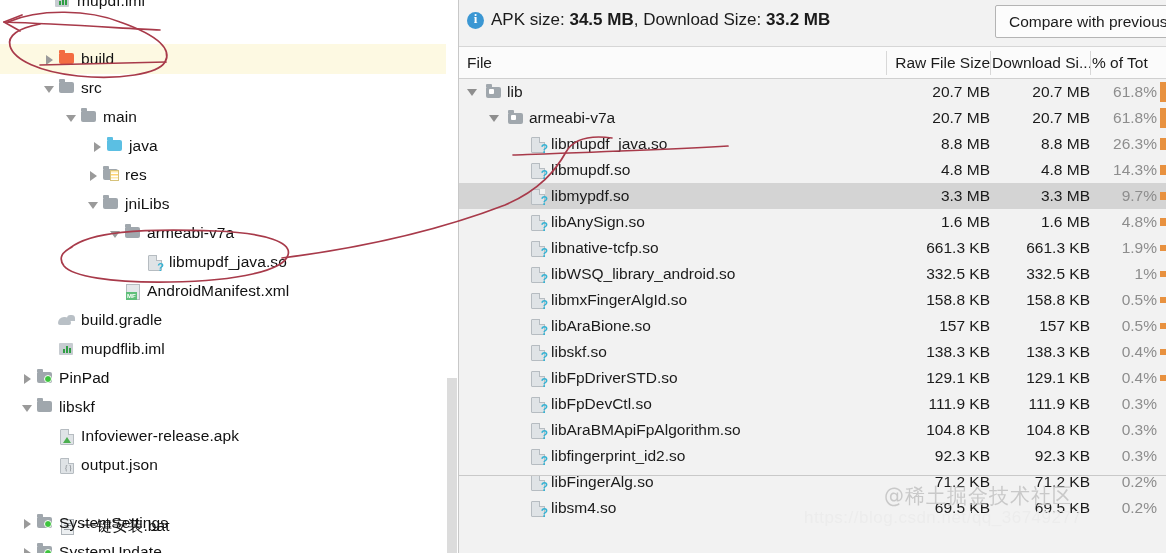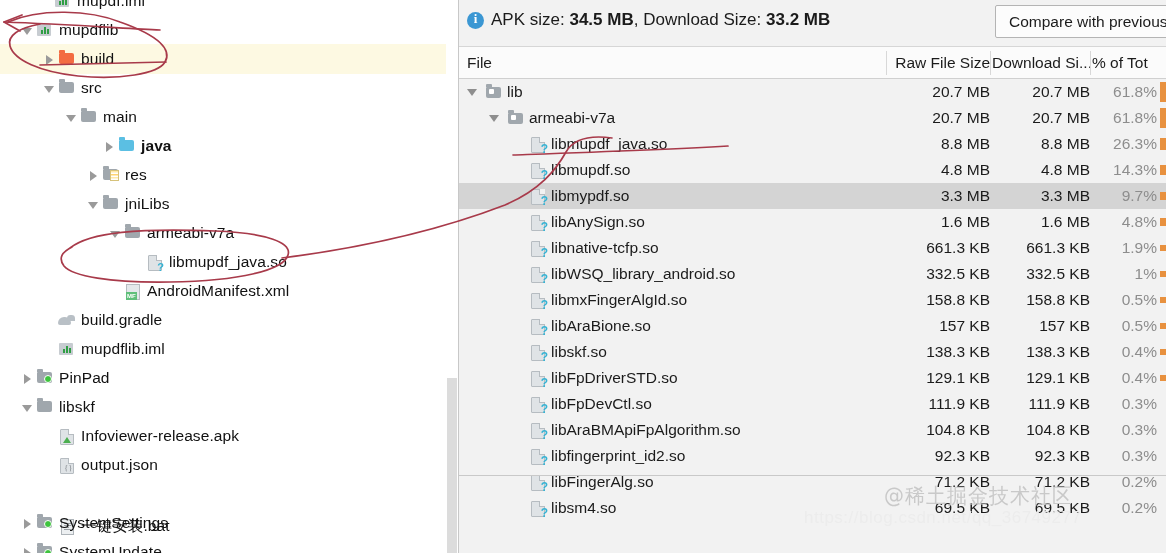--- a/index.html
+++ b/index.html
@@ -132,27 +132,20 @@
 <body>
 
 <div id="project-tree">
     <div class="trow" style="position: absolute; left: 0px; top: -14px; width: 446px; padding-left: 40px; box-sizing: border-box;">
       <span class="arrow none"></span>
       <span class="ico">
         <span class="ic-iml"></span>
       </span>
       <span class="label">mupdf.iml</span>
     </div>
-    <div class="trow" style="position: absolute; left: 0px; top: 15px; width: 446px; padding-left: 22px; box-sizing: border-box;">
-      <span class="arrow down"></span>
-      <span class="ico">
-        <span class="ic-iml"></span>
-      </span>
-      <span class="label">mupdflib</span>
-    </div>
     <div class="trow excluded" style="position: absolute; left: 0px; top: 44px; width: 446px; padding-left: 44px; box-sizing: border-box;">
       <span class="arrow right"></span>
       <span class="ico">
         <span class="ic-folder orange"></span>
       </span>
       <span class="label">build</span>
     </div>
     <div class="trow" style="position: absolute; left: 0px; top: 73px; width: 446px; padding-left: 44px; box-sizing: border-box;">
       <span class="arrow down"></span>
       <span class="ico">
@@ -160,21 +153,21 @@
       </span>
       <span class="label">src</span>
     </div>
     <div class="trow" style="position: absolute; left: 0px; top: 102px; width: 446px; padding-left: 66px; box-sizing: border-box;">
       <span class="arrow down"></span>
       <span class="ico">
         <span class="ic-folder"></span>
       </span>
       <span class="label">main</span>
     </div>
-    <div class="trow" style="position: absolute; left: 16px; top: 131px; width: 446px; padding-left: 88px; box-sizing: border-box; font-weight: bold;">
+    <div class="trow" style="position: absolute; left: 4px; top: 131px; width: 446px; padding-left: 88px; box-sizing: border-box;">
       <span class="arrow right"></span>
       <span class="ico">
         <span class="ic-folder blue"></span>
       </span>
       <span class="label">java</span>
     </div>
     <div class="trow" style="position: absolute; left: 0px; top: 160px; width: 446px; padding-left: 88px; box-sizing: border-box;">
       <span class="arrow right"></span>
       <span class="ico">
         <span class="ic-folder">

